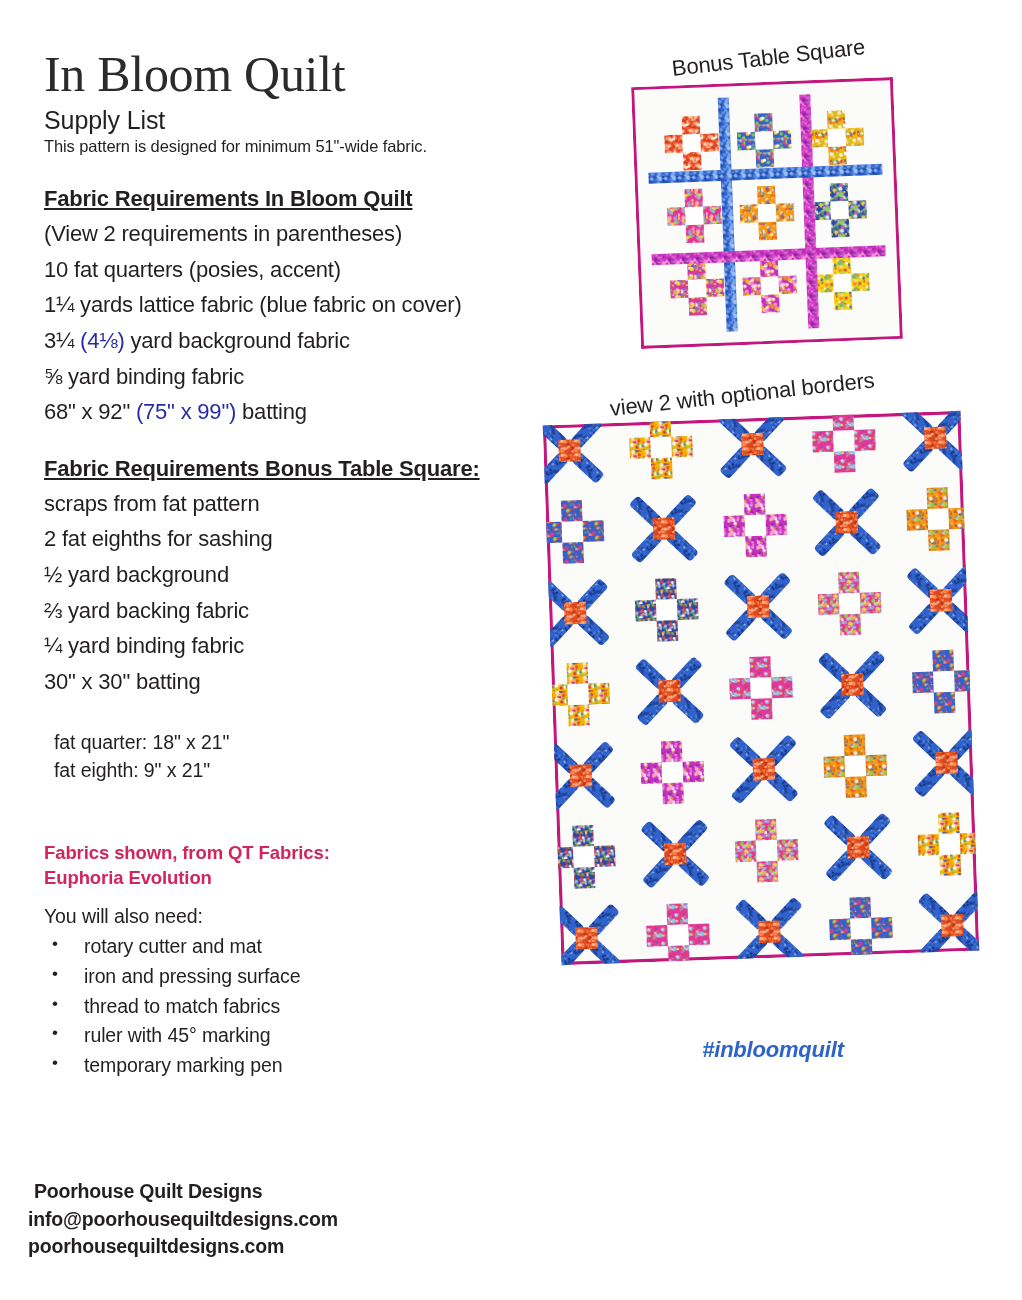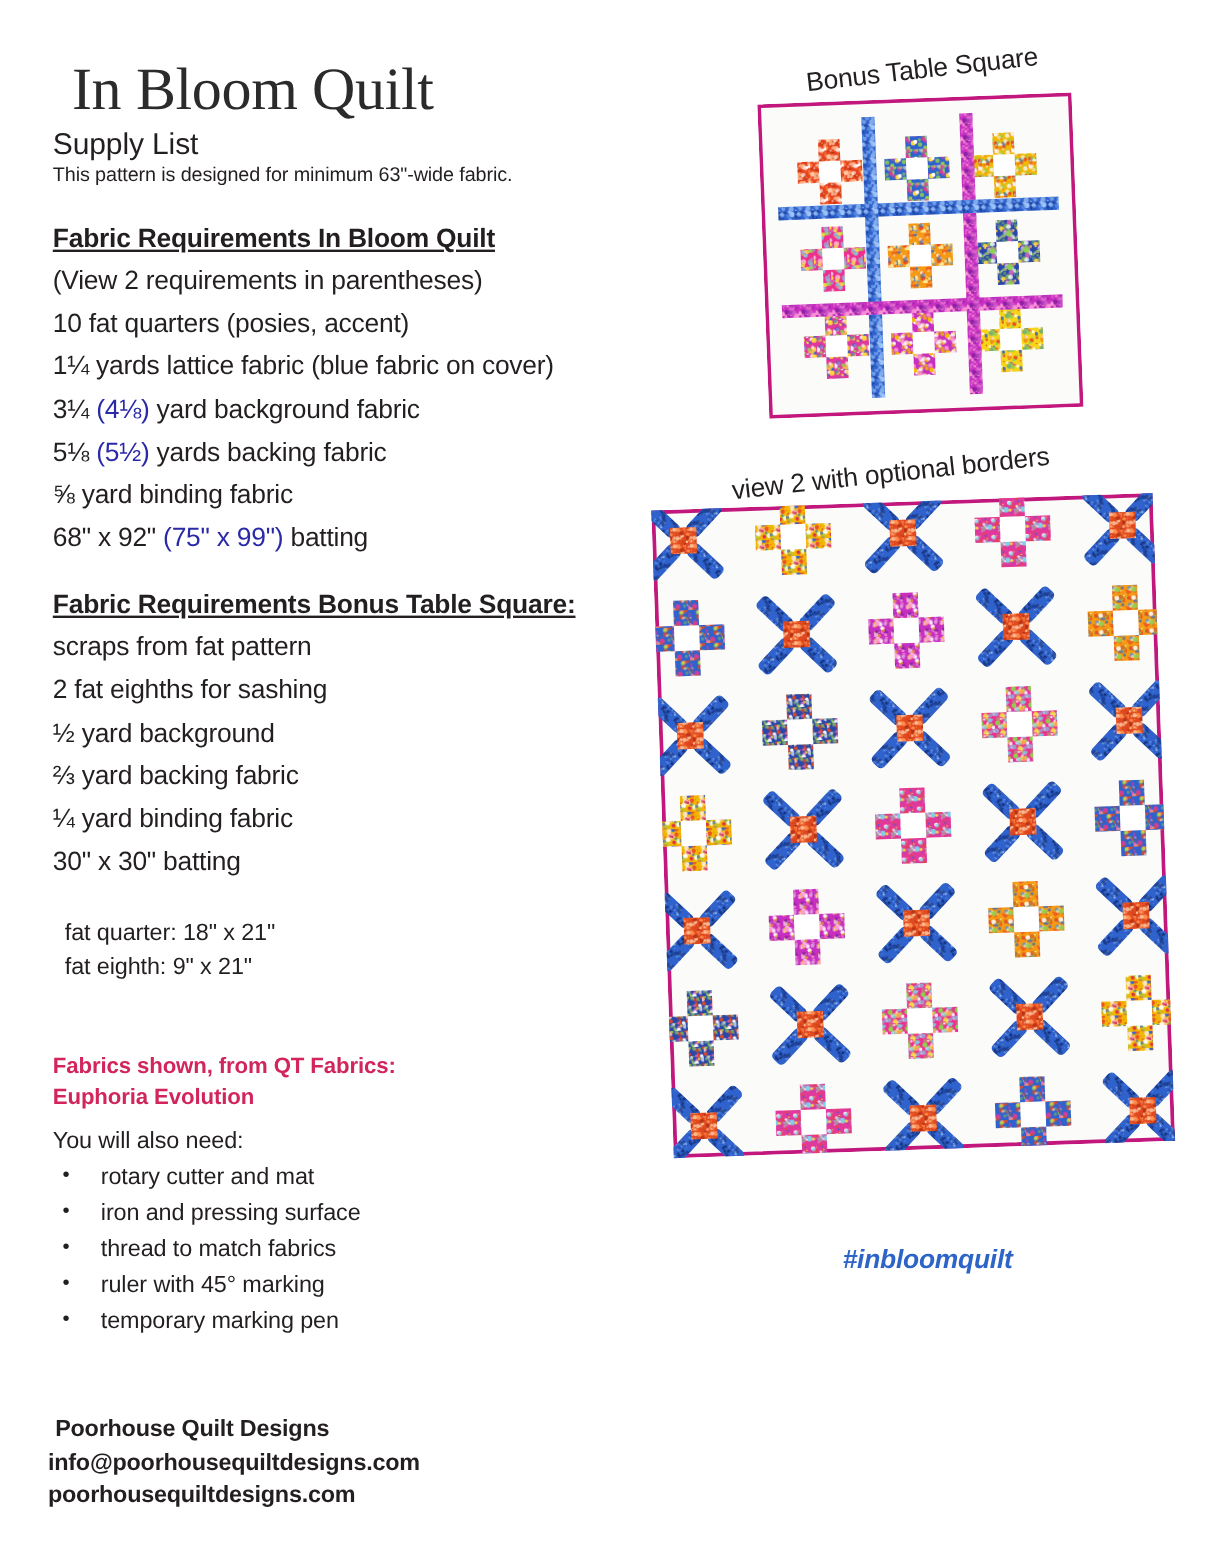--- a/index.html
+++ b/index.html
@@ -16,21 +16,21 @@
   
   .left{position:absolute;left:44px;top:48px;width:560px;}
 
   .title{
     font-family:"Liberation Serif",serif;
     font-weight:400;
     font-size:50px;
     line-height:1.04;
     letter-spacing:-0.3px;
     color:#2b2b2b;
-    margin:0 0 6px 16px;
+    margin:0 0 6px 0;
   }
   .supply{
     font-size:25px;
     font-weight:400;
     color:#231f20;
     margin:0 0 2px 0;
     letter-spacing:-0.1px;
   }
   .subnote{
     font-size:16.5px;
@@ -91,21 +91,21 @@
   .bullets li:before{
     content:"\2022";
     position:absolute;
     left:8px;
     top:-1px;
     font-size:17px;
   }
 
   .footer{
     position:absolute;
-    left:40px;
+    left:28px;
     top:1178px;
     font-size:19.5px;
     font-weight:700;
     line-height:1.42;
     letter-spacing:-0.2px;
   }
   .footer .ind{padding-left:6px;}
 
   
   .cap{
@@ -140,29 +140,28 @@
 </style>
 </head>
 <body>
 
 <div class="page">
 
   <div class="left">
 
     <h1 class="title">In Bloom Quilt</h1>
     <div class="supply">Supply List</div>
-    <div class="subnote">This pattern is designed for minimum 63"-wide fabric.</div>
+    <div class="subnote">This pattern is designed for minimum 51"-wide fabric.</div>
 
     <div class="sec-head">Fabric Requirements In Bloom Quilt</div>
     <ul class="req-list">
       <li class="blue">(View 2 requirements in parentheses)</li>
       <li>10 fat quarters (posies, accent)</li>
       <li>1¼ yards lattice fabric (blue fabric on cover)</li>
       <li><span>3¼ </span><span class="blue">(4⅛)</span><span> yard background fabric</span></li>
-      <li><span>5⅛ </span><span class="blue">(5½)</span><span> yards backing fabric</span></li>
       <li>⅝ yard binding fabric</li>
       <li><span>68" x 92" </span><span class="blue">(75" x 99")</span><span> batting</span></li>
     </ul>
 
     <div class="gap-a"></div>
 
     <div class="sec-head">Fabric Requirements Bonus Table Square:</div>
     <ul class="req-list">
       <li>scraps from fat pattern</li>
       <li>2 fat eighths for sashing</li>

